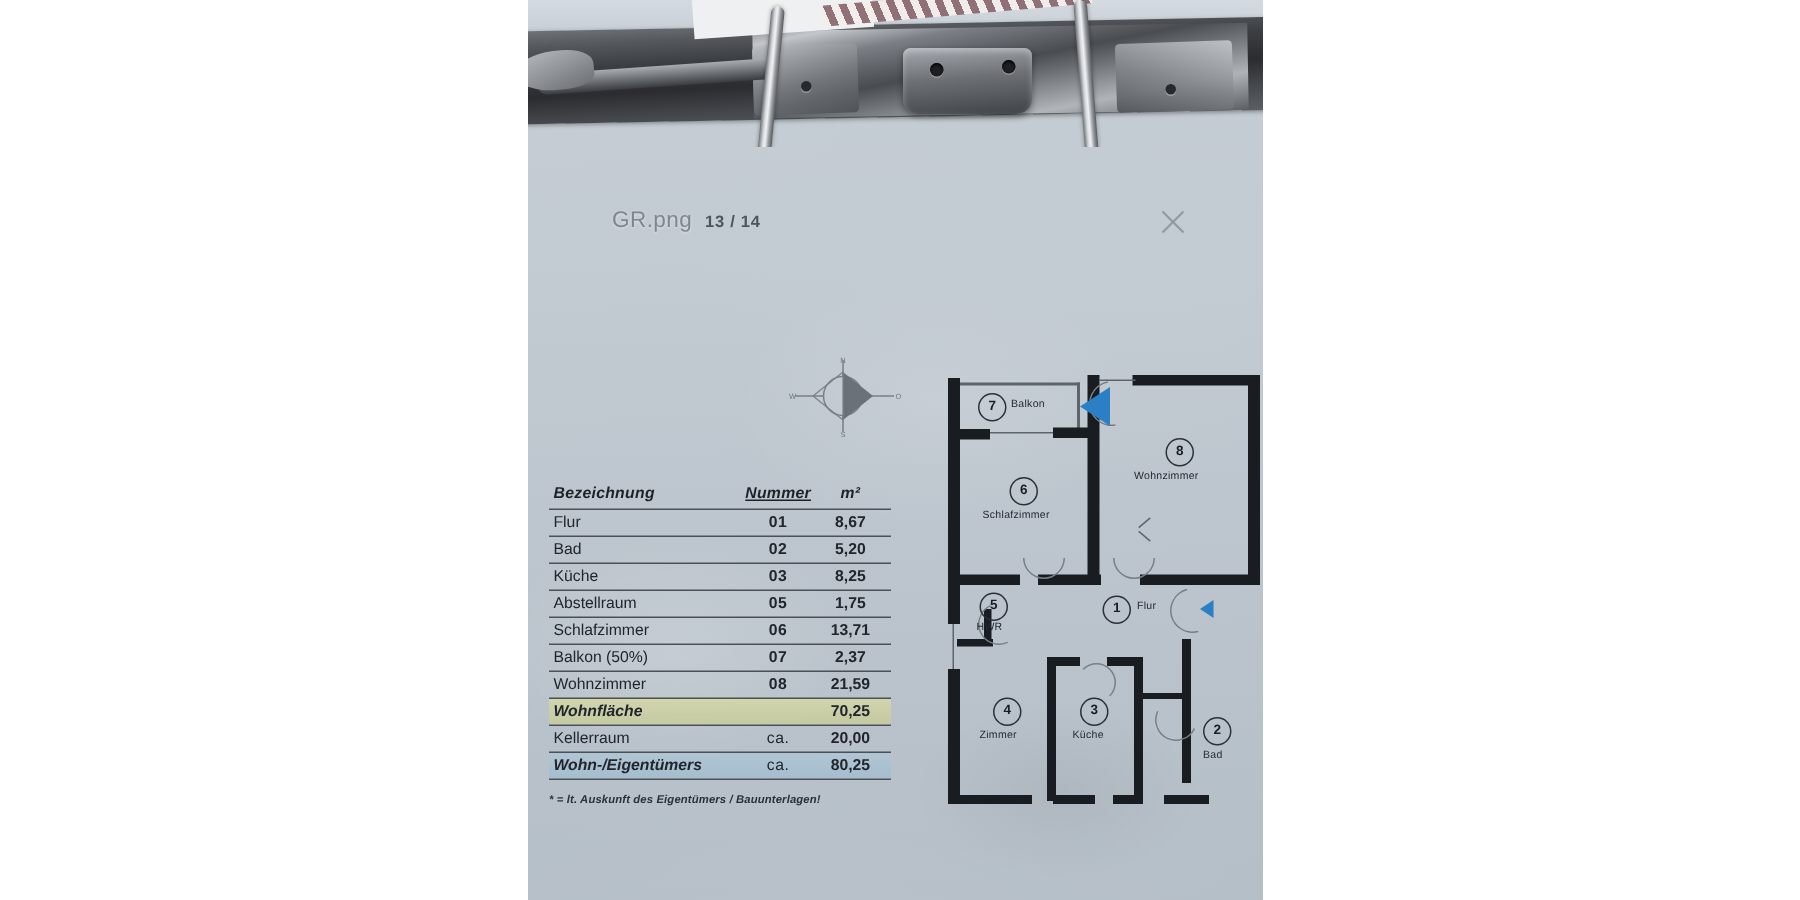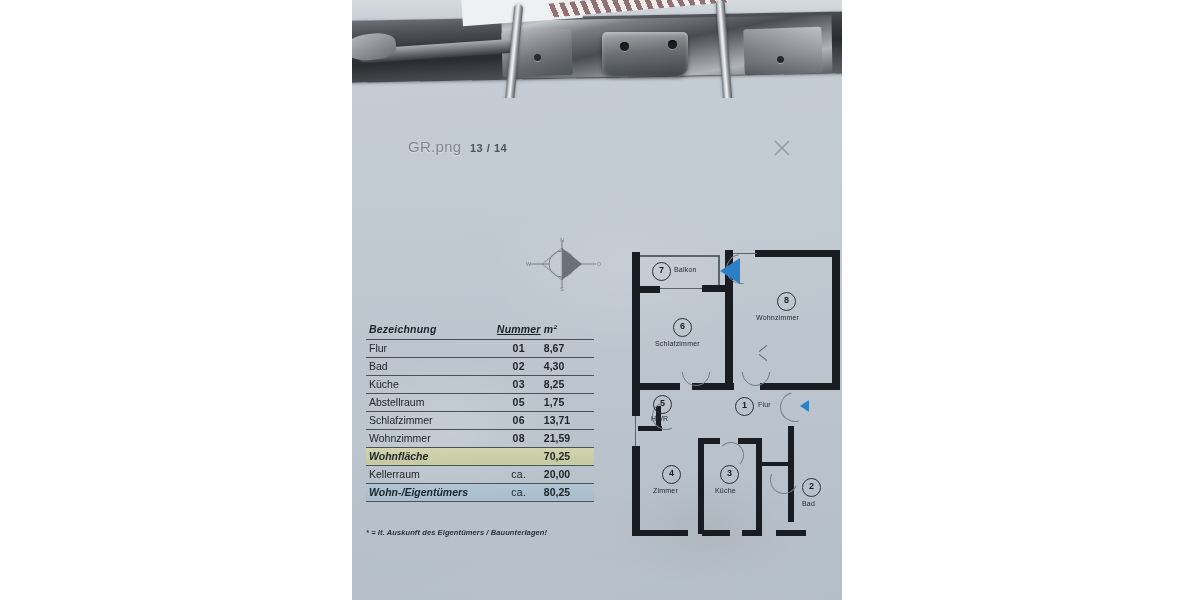--- a/index.html
+++ b/index.html
@@ -149,21 +149,21 @@
   }
   #area-table table { border-collapse:collapse; width:100%; }
   #area-table th, #area-table td { padding:2.5px 0 2.5px 0; }
   #area-table thead th {
     font-style:italic; font-weight:bold; font-size:10.5px;
     color:#1c2228; padding-bottom:4px;
     letter-spacing:.2px;
   }
   .col-name { text-align:left; width:56%; padding-left:3px !important; }
   .col-num  { text-align:center; width:22%; }
-  .col-area { text-align:left; width:22%; padding-right:4px !important; font-weight:bold; }
+  .col-area { text-align:center; width:22%; padding-right:4px !important; font-weight:bold; }
   #area-table thead .col-num { text-align:center;text-decoration:underline; }
   #area-table thead .col-area { font-weight:bold; }
   #area-table tbody tr { border-top:1px solid #4a5056; }
   #area-table tbody tr td { font-size:10.5px; }
   #area-table tbody tr td.col-num { font-weight:bold; letter-spacing:.4px; }
   tr.sum-green td {
     background: linear-gradient(180deg, rgba(214,216,168,.85), rgba(198,203,152,.82));
     font-weight:bold;
   }
   tr.sum-blue td {
@@ -274,36 +274,41 @@
       </thead>
       <tbody>
         <tr>
           <td class="col-name">Flur</td>
           <td class="col-num">01</td>
           <td class="col-area">8,67</td>
         </tr>
         <tr>
           <td class="col-name">Bad</td>
           <td class="col-num">02</td>
-          <td class="col-area">4,30</td>
+          <td class="col-area">5,20</td>
         </tr>
         <tr>
           <td class="col-name">Küche</td>
           <td class="col-num">03</td>
           <td class="col-area">8,25</td>
         </tr>
         <tr>
           <td class="col-name">Abstellraum</td>
           <td class="col-num">05</td>
           <td class="col-area">1,75</td>
         </tr>
         <tr>
           <td class="col-name">Schlafzimmer</td>
           <td class="col-num">06</td>
           <td class="col-area">13,71</td>
+        </tr>
+        <tr>
+          <td class="col-name">Balkon (50%)</td>
+          <td class="col-num">07</td>
+          <td class="col-area">2,37</td>
         </tr>
         <tr>
           <td class="col-name">Wohnzimmer</td>
           <td class="col-num">08</td>
           <td class="col-area">21,59</td>
         </tr>
         <tr class="sum-green">
           <td class="col-name">Wohnfläche</td>
           <td class="col-num ca-note"></td>
           <td class="col-area">70,25</td>

